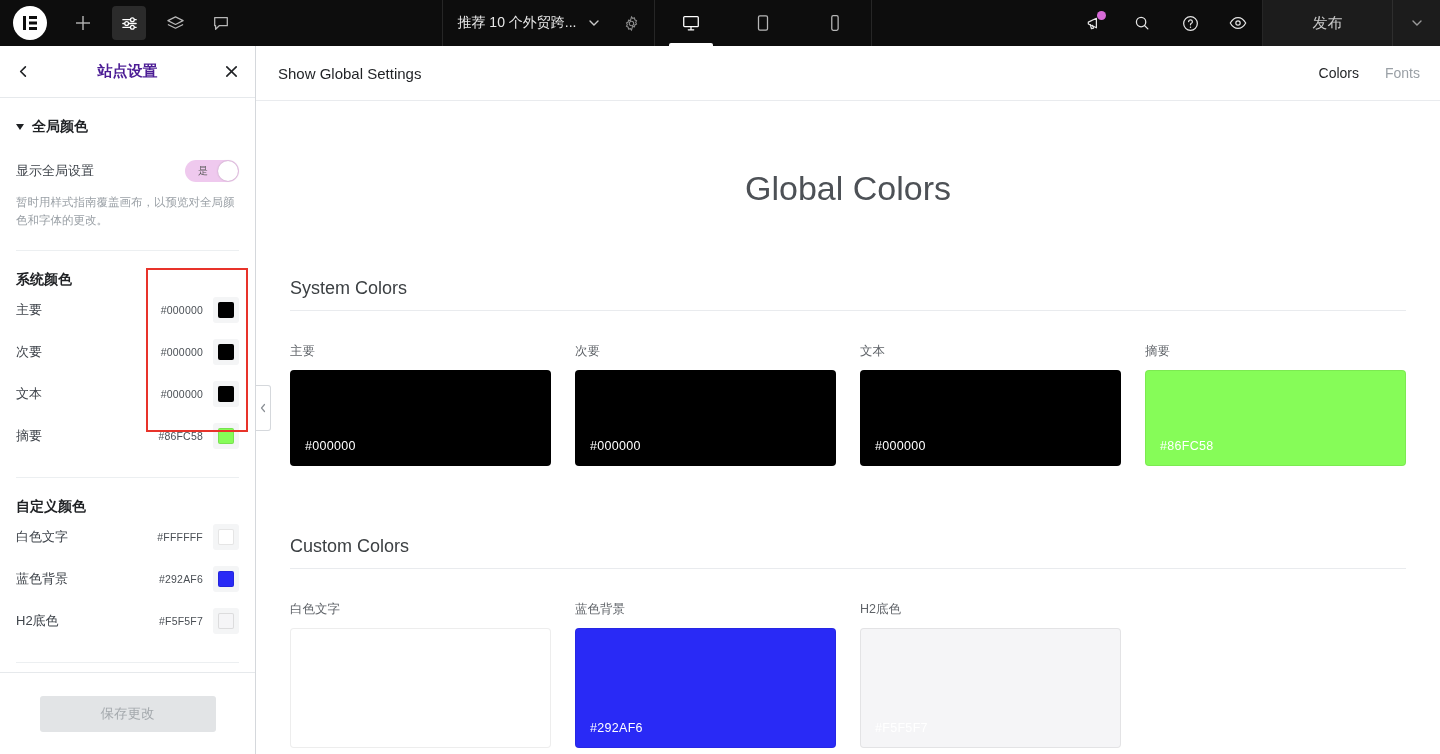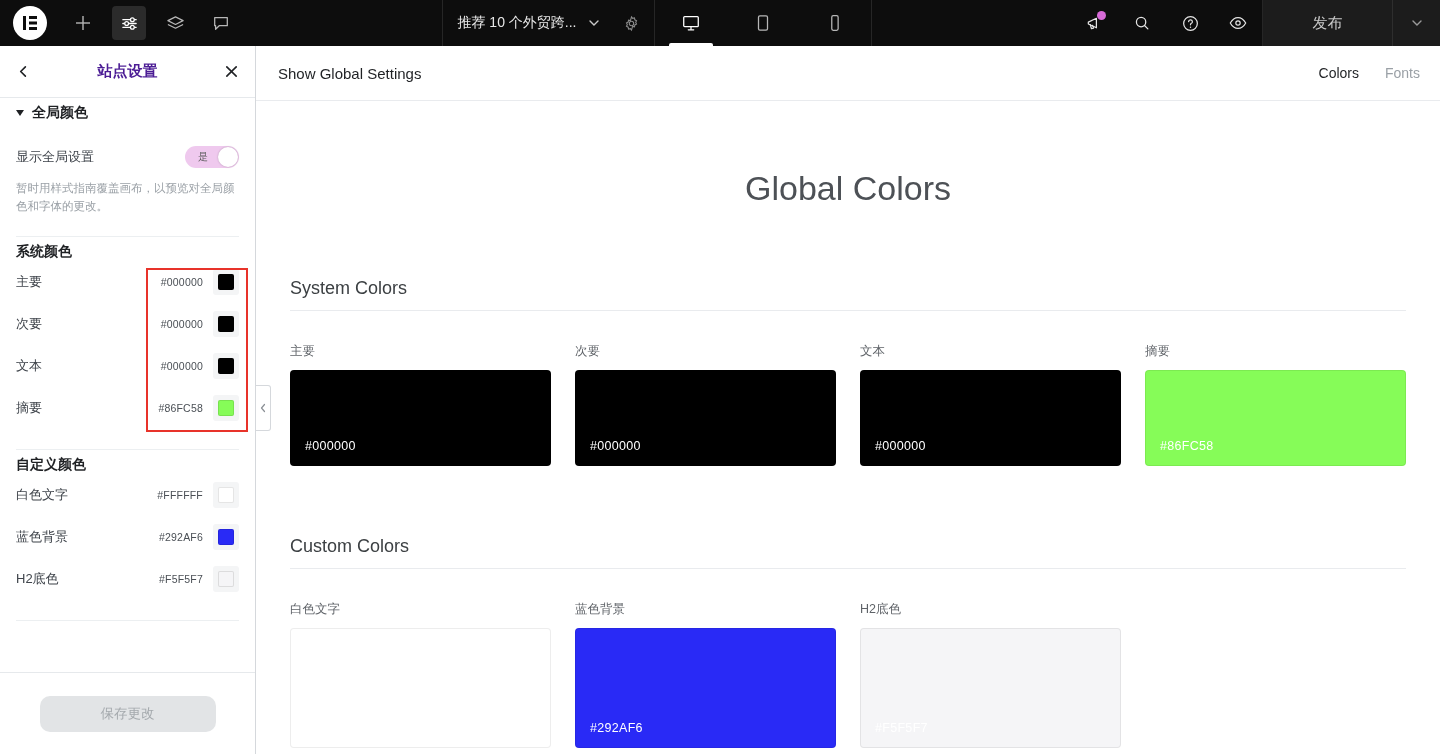--- a/index.html
+++ b/index.html
@@ -94,21 +94,21 @@
   }
   .sb-close { width: 24px; cursor: pointer; display: flex; align-items: center; justify-content: flex-end; }
 
   .sb-scroll {
     flex: 1 1 auto; overflow: hidden; position: relative;
     padding: 0 16px;
   }
   .sb-section-title {
     display: flex; align-items: center; gap: 8px;
     font-size: 14px; font-weight: bold; color: #1f2124;
-    margin-top: 6px; cursor: pointer;
+    margin-top: 20px; cursor: pointer;
   }
   .caret { width: 0; height: 0; border-left: 4.5px solid transparent;
            border-right: 4.5px solid transparent; border-top: 6px solid #1f2124; }
 
   .sb-row-toggle {
     display: flex; align-items: center; justify-content: space-between;
     margin-top: 24px;
     text-align: right;
   }
   .sb-label { font-size: 13px; color: #3f444b; }
@@ -152,21 +152,21 @@
     position: absolute; left: 146px; top: 268px; width: 102px; height: 164px;
     border: 2px solid #e8332a; pointer-events: none; z-index: 20;
   }
 
   .sb-foot {
     flex: 0 0 82px; border-top: 1px solid #e6e9ec;
     display: flex; align-items: center; justify-content: center;
     background: #ffffff;
   }
   .sb-save {
-    width: 176px; height: 36px; border: none; border-radius: 10px;
+    width: 176px; height: 36px; border: none; border-radius: 3px;
     background: #e2e4e6; color: #a4a9ad; font-size: 13.5px; cursor: pointer;
   }
 
   
   .collapse-handle {
     position: absolute; left: 256px; top: 385px;
     width: 15px; height: 46px; background: #ffffff;
     border: 1px solid #d5d8dc; border-left: none;
     border-radius: 0 3px 3px 0;
     display: flex; align-items: center; justify-content: center;

